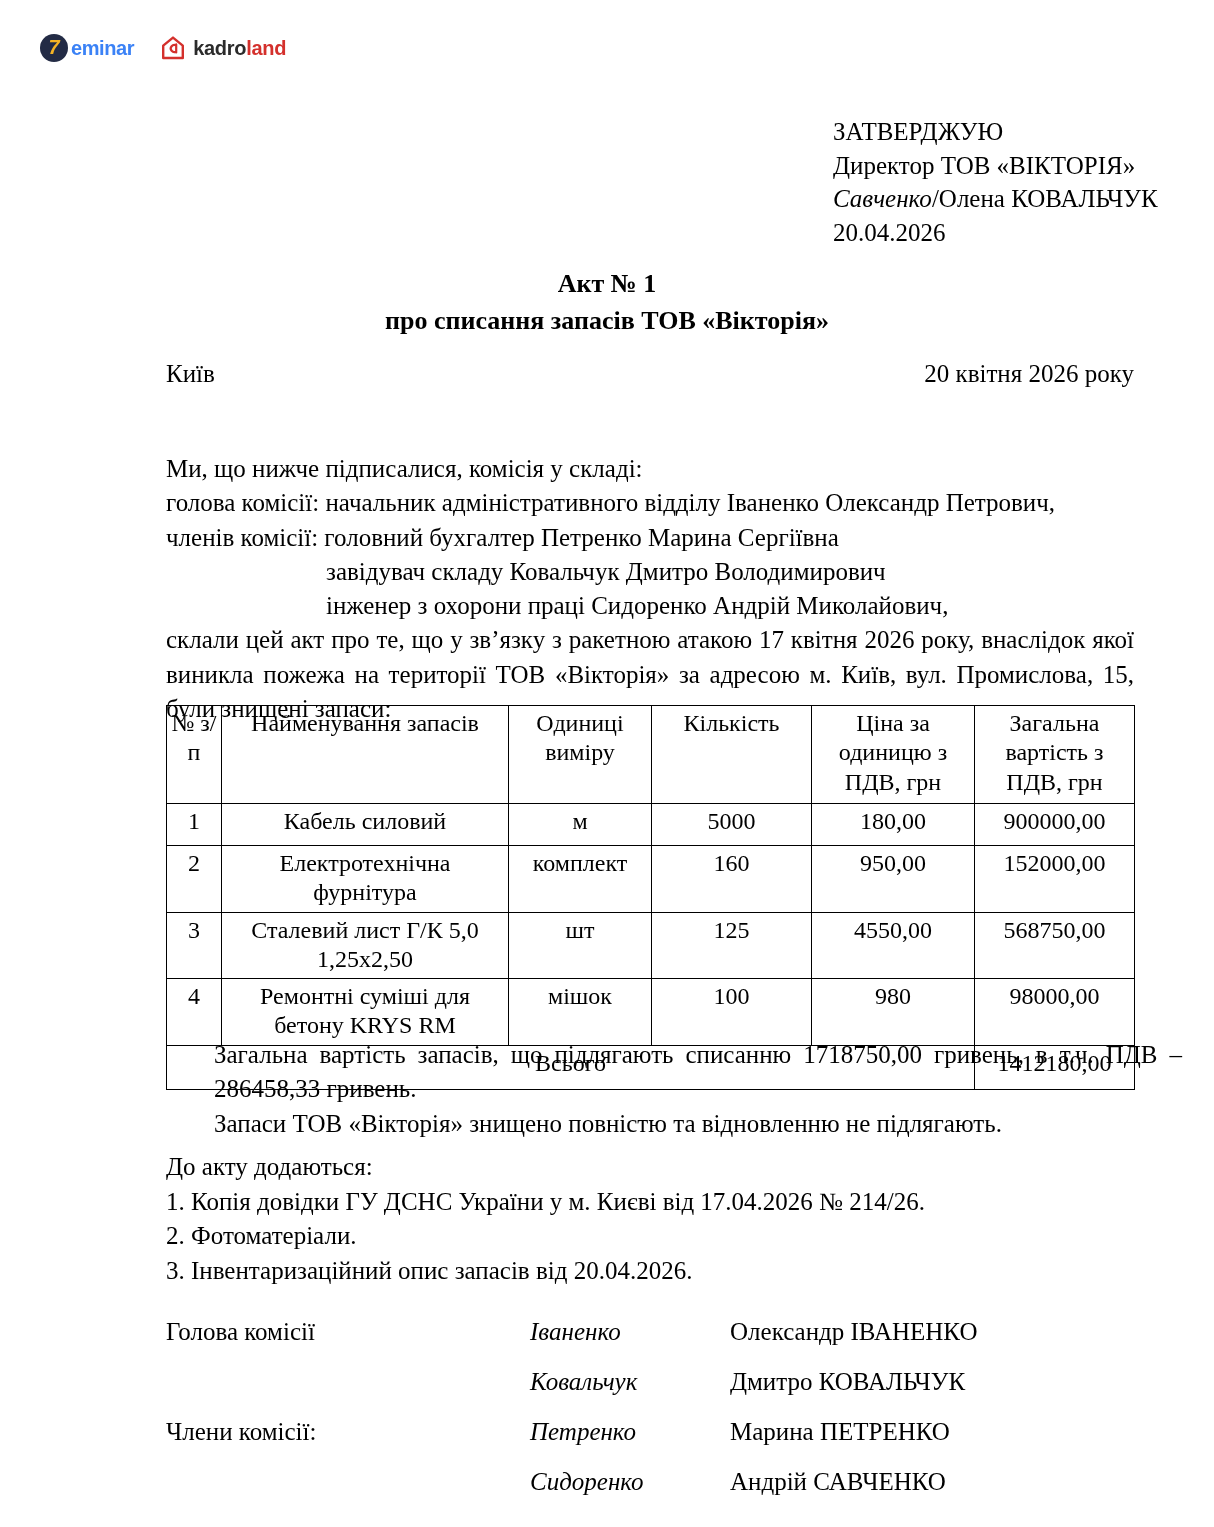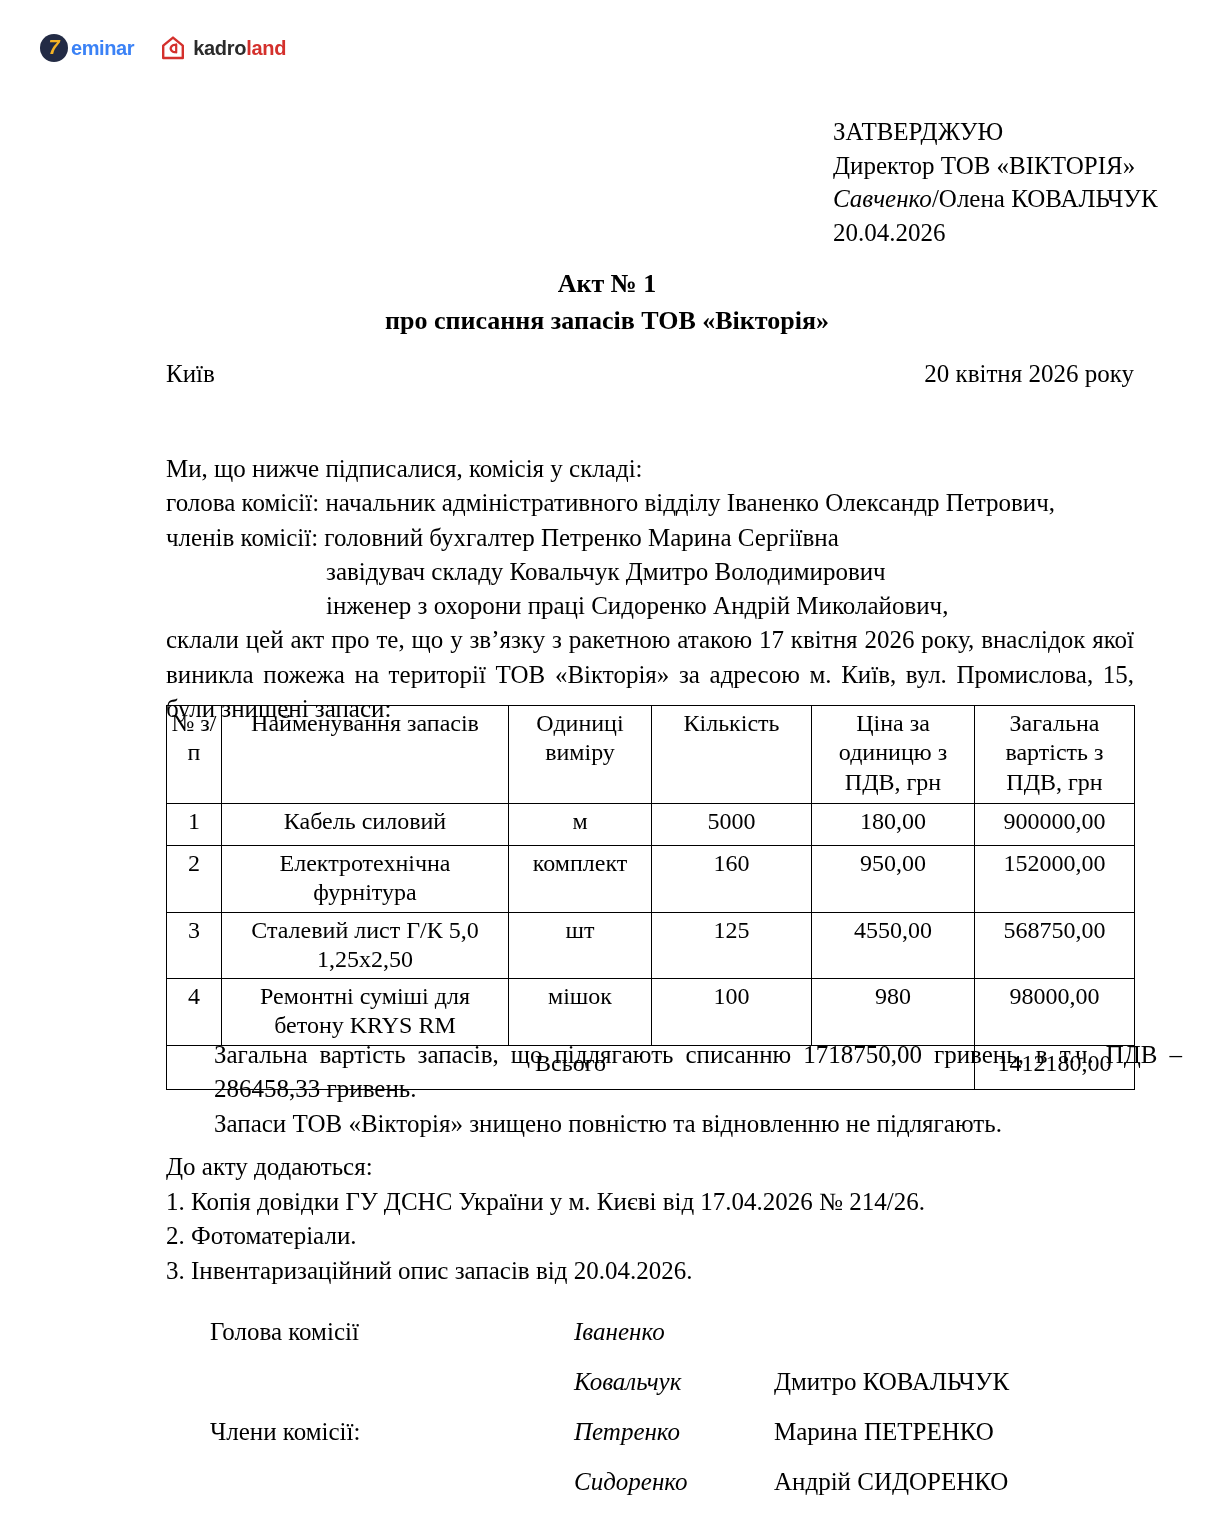--- a/index.html
+++ b/index.html
@@ -194,21 +194,21 @@
     top: 1318px;
     left: 166px;
     width: 968px;
     font-size: 25px;
   }
   .sig-row {
     display: flex;
     align-items: baseline;
     height: 50px;
   }
-  .sig-role { width: 364px; flex: 0 0 364px; margin-left: 44px; }
+  .sig-role { width: 364px; flex: 0 0 364px; }
   .sig-mark {
     width: 200px;
     flex: 0 0 200px;
     font-style: italic;
   }
   .sig-name { flex: 1 1 auto; }
 </style>
 </head>
 <body>
 
@@ -331,31 +331,32 @@
     <p>До акту  додаються:</p>
     <p>1. Копія довідки ГУ ДСНС України у м. Києві від 17.04.2026 № 214/26.</p>
     <p>2. Фотоматеріали.</p>
     <p>3. Інвентаризаційний опис запасів від 20.04.2026.</p>
   </div>
 
   <div class="signatures">
     <div class="sig-row">
       <div class="sig-role">Голова комісії</div>
       <div class="sig-mark">Іваненко</div>
+      <div class="sig-name">Олександр ІВАНЕНКО</div>
     </div>
     <div class="sig-row">
       <div class="sig-role"></div>
       <div class="sig-mark">Ковальчук</div>
       <div class="sig-name">Дмитро КОВАЛЬЧУК</div>
     </div>
     <div class="sig-row">
       <div class="sig-role">Члени комісії:</div>
       <div class="sig-mark">Петренко</div>
       <div class="sig-name">Марина ПЕТРЕНКО</div>
     </div>
     <div class="sig-row">
       <div class="sig-role"></div>
       <div class="sig-mark">Сидоренко</div>
-      <div class="sig-name">Андрій СИДОРЕНКО</div>
+      <div class="sig-name">Андрій САВЧЕНКО</div>
     </div>
   </div>
 
 </div>
 
 </body></html>

